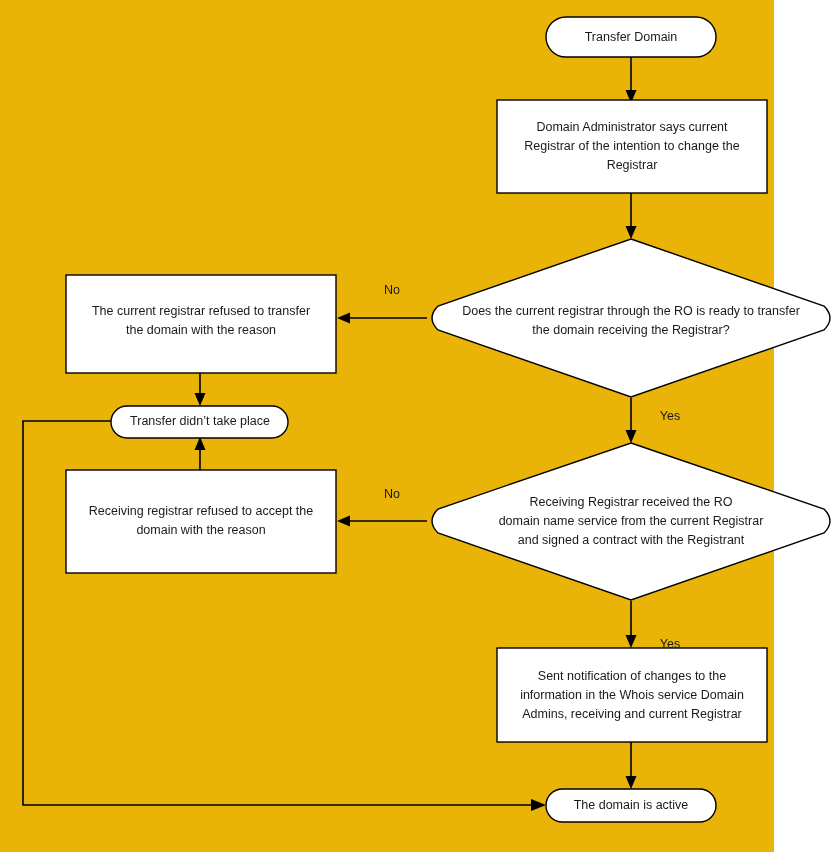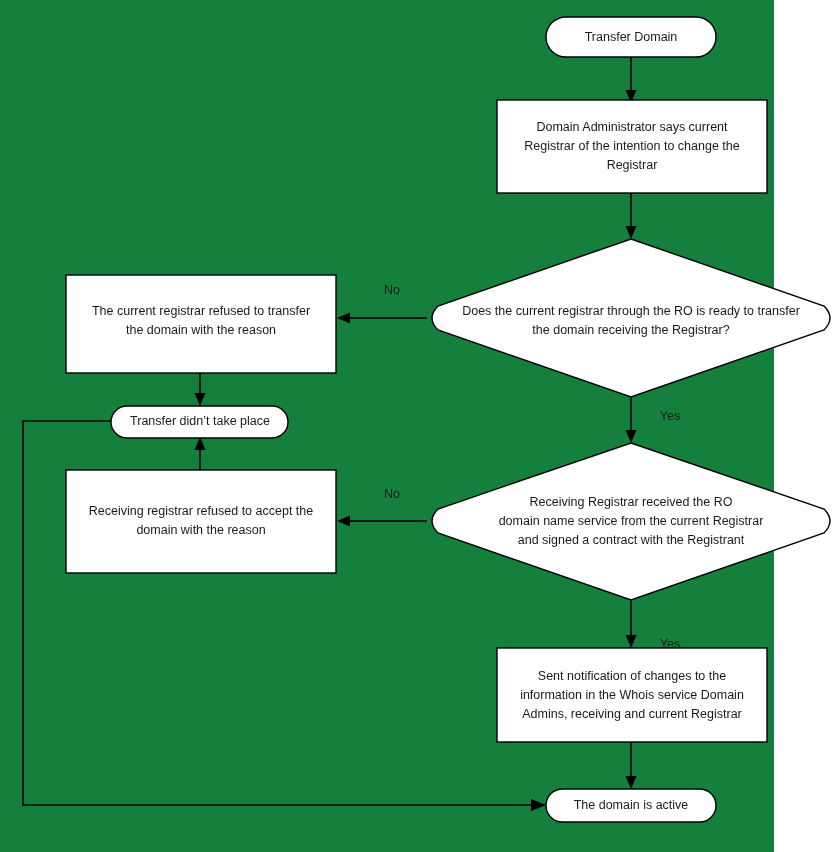--- a/index.html
+++ b/index.html
@@ -4,21 +4,21 @@
 <style>
   html, body {
     margin: 0;
     padding: 0;
     background: #ffffff;
   }
   #canvas {
     position: relative;
     width: 774px;
     height: 852px;
-    background: #15803d;
+    background: #eab308;
     font-family: "Liberation Sans", sans-serif;
     text-align: right;
   }
   svg#flowchart {
     display: block;
     width: 836px;
     height: 852px;
   }
   .shape-outline {
     fill: #ffffff;

